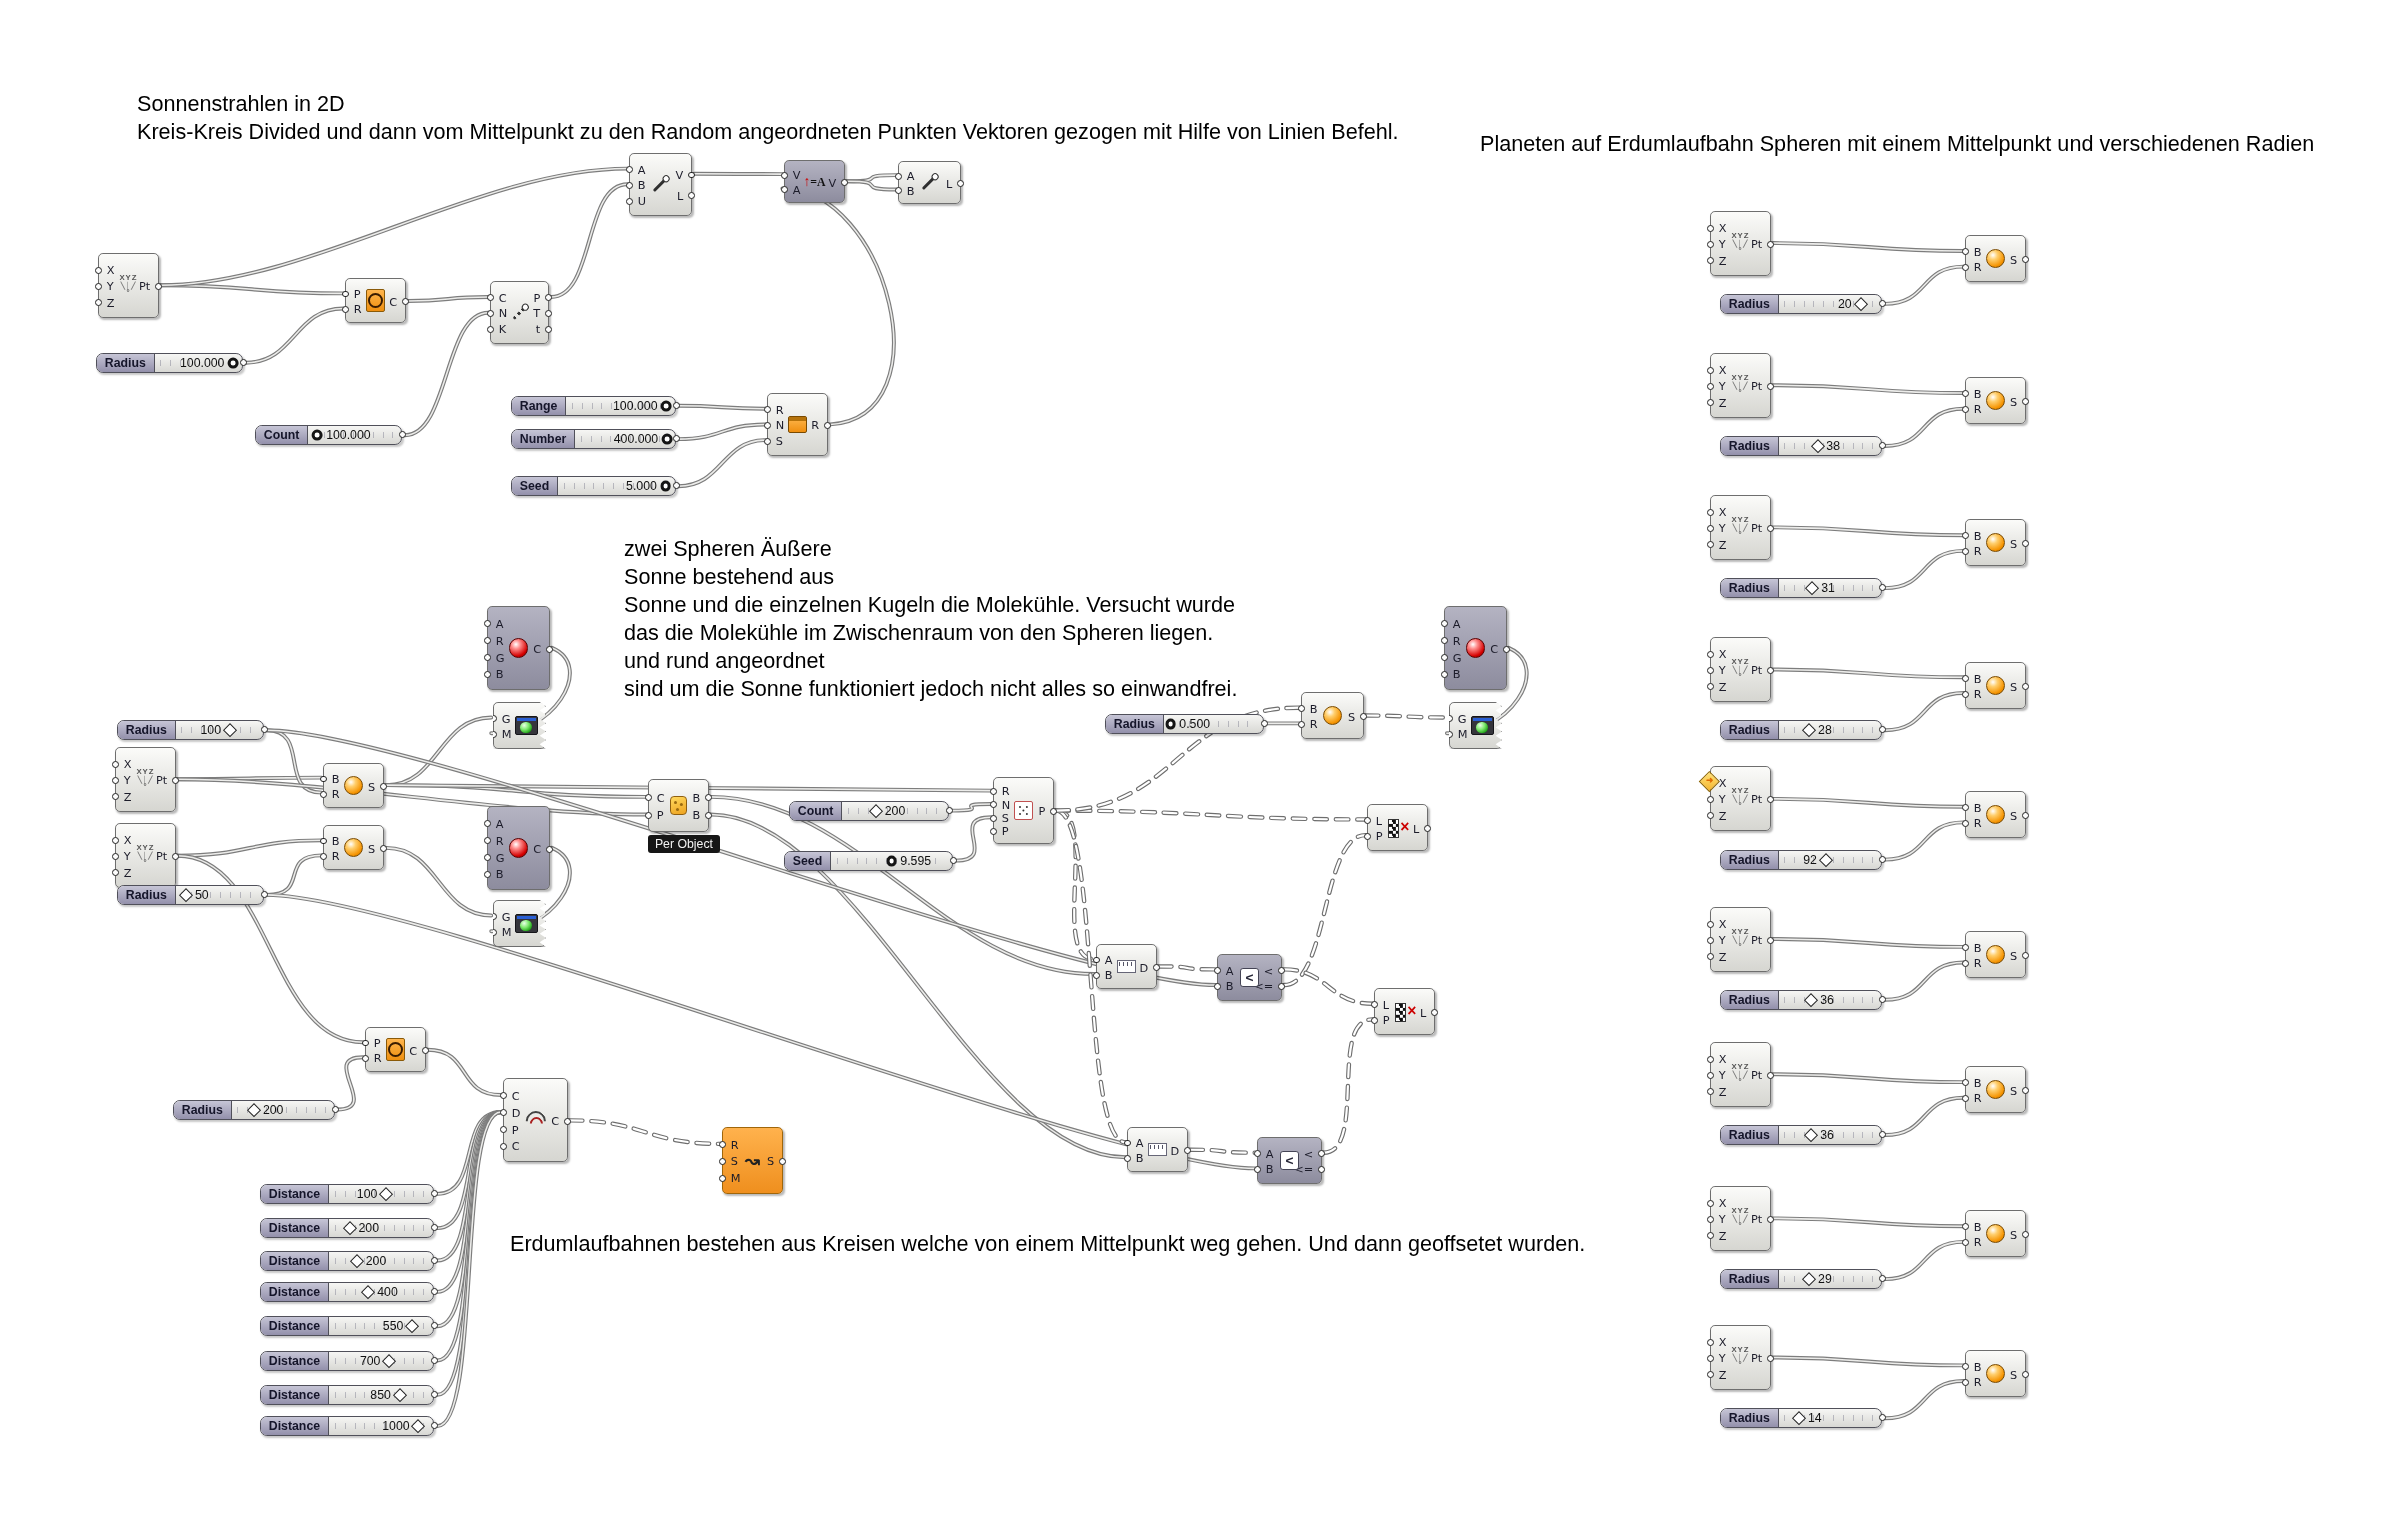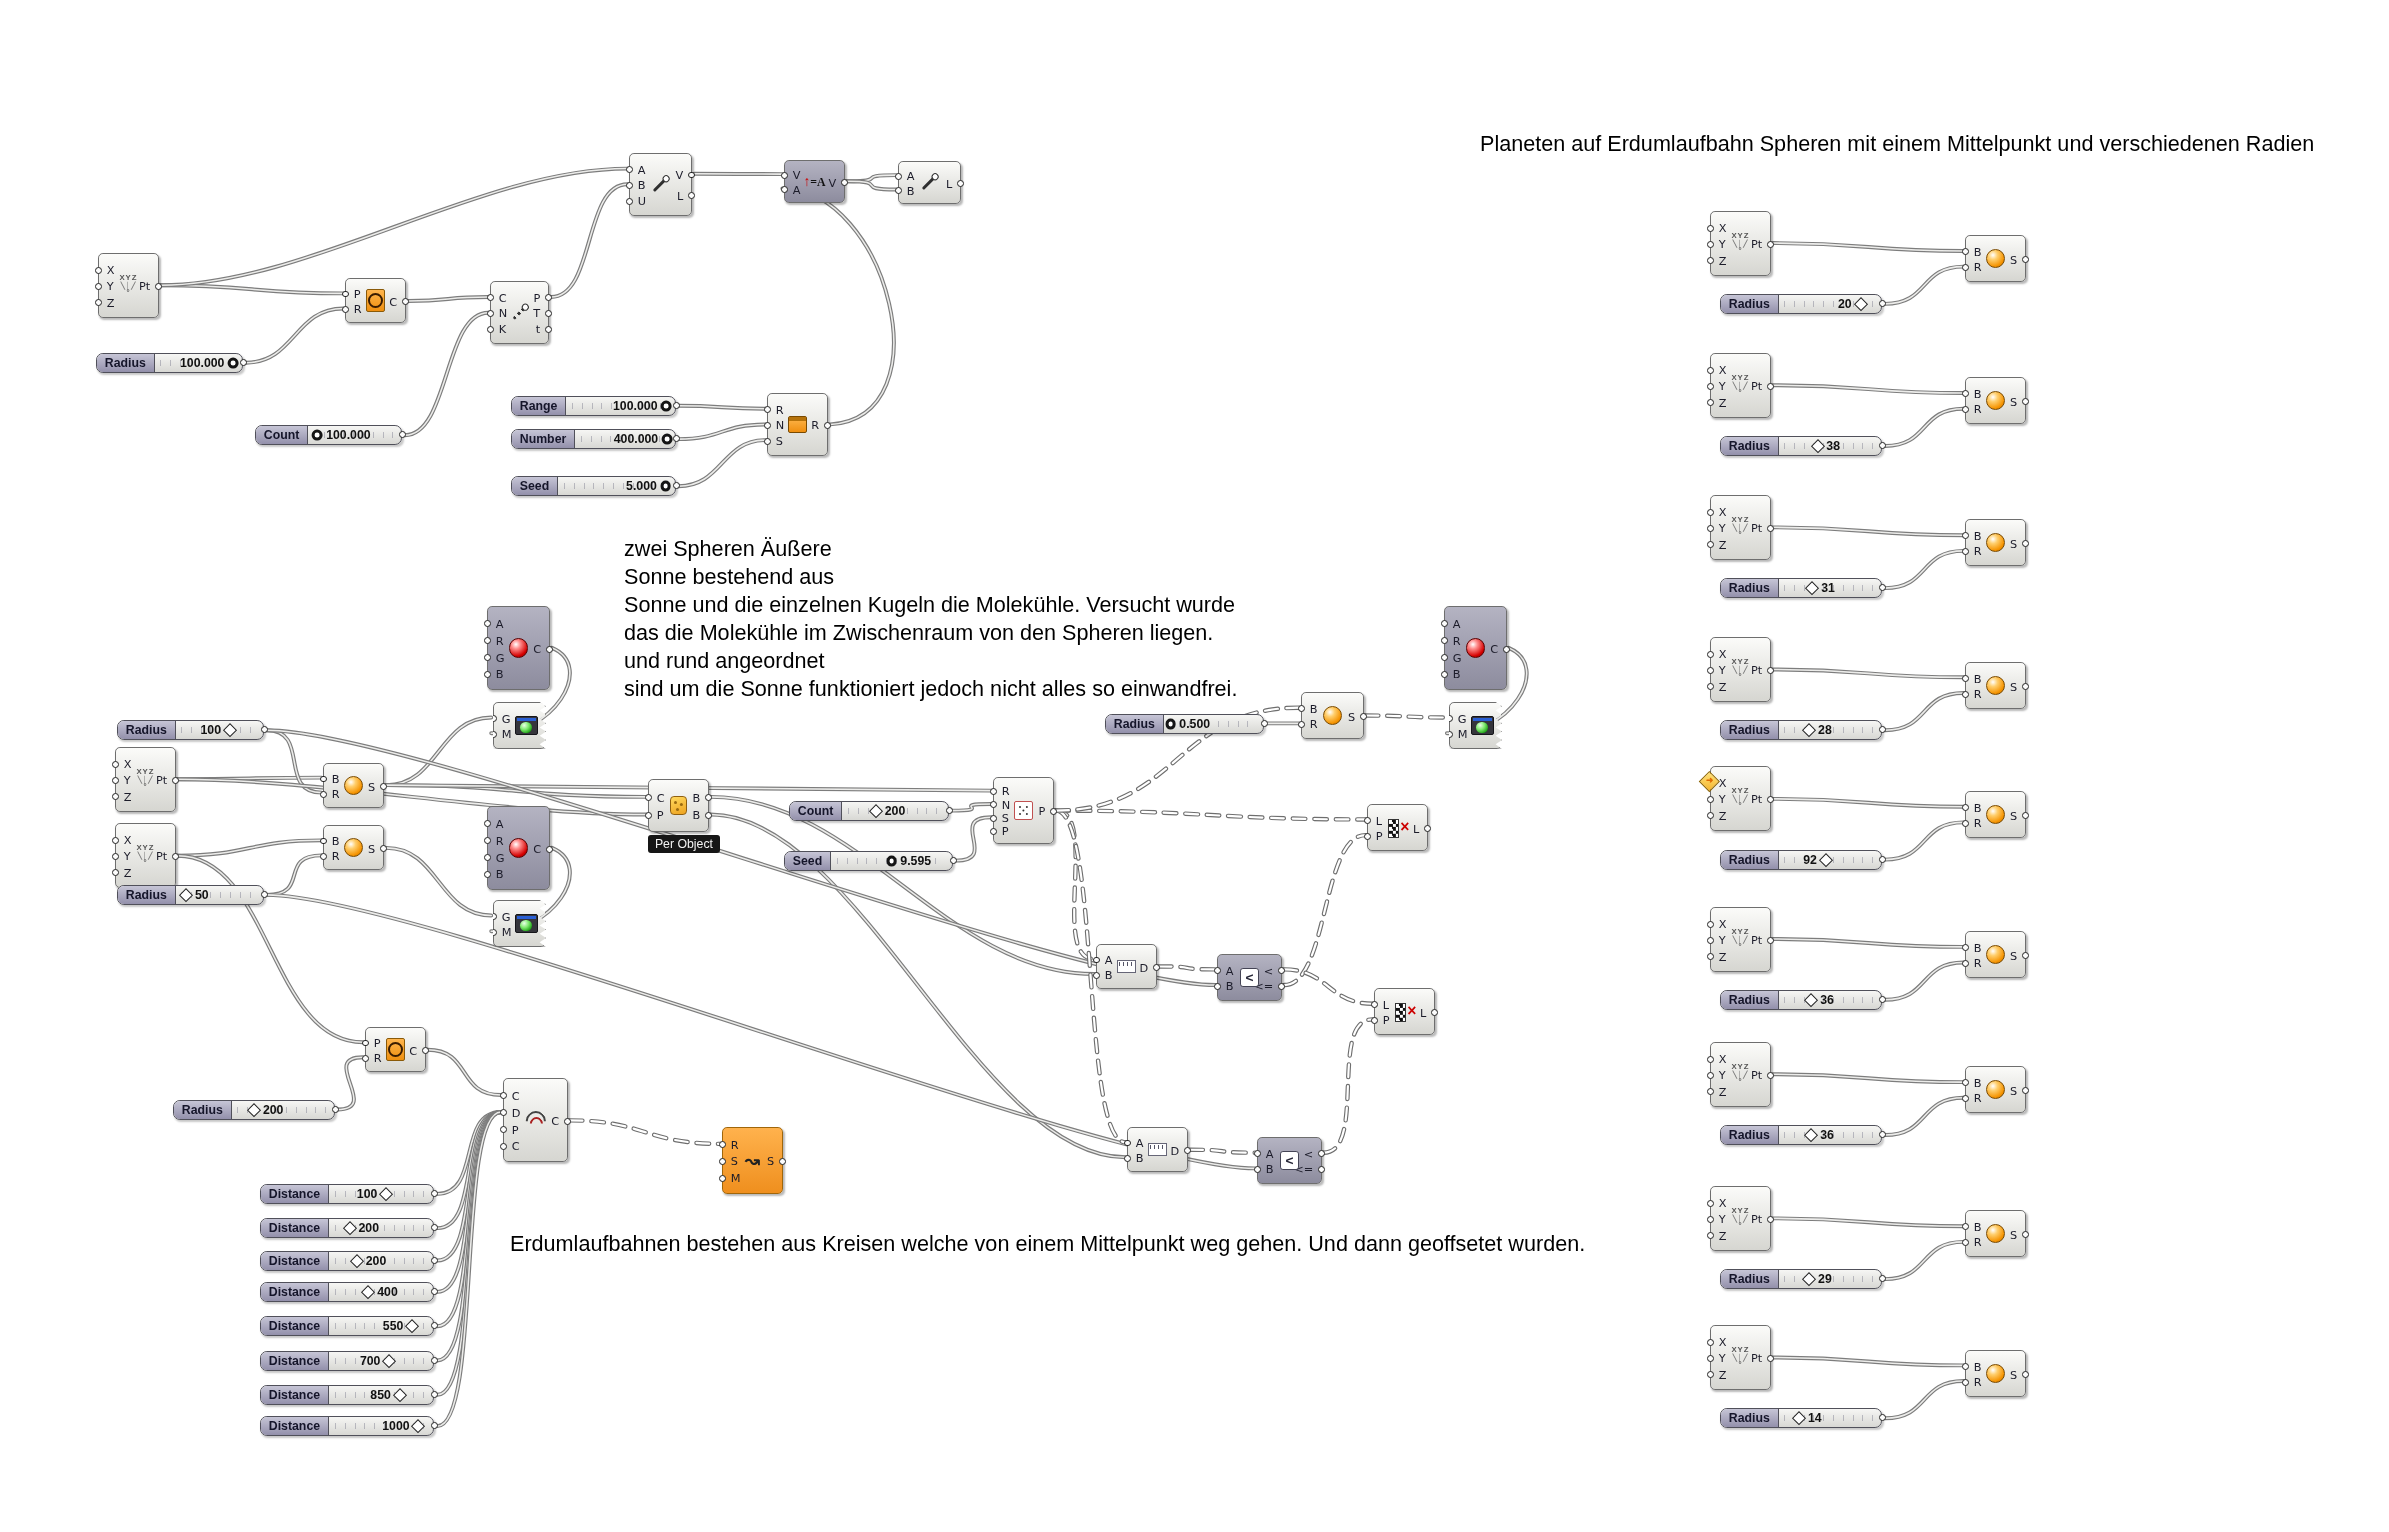--- a/index.html
+++ b/index.html
@@ -14,21 +14,21 @@
   .icon{position:absolute;display:flex;align-items:center;justify-content:center;pointer-events:none}
   .jag{clip-path:polygon(0 0,88% 0,100% 9%,88% 18%,100% 27%,88% 36%,100% 45%,88% 54%,100% 63%,88% 72%,100% 81%,88% 90%,100% 100%,0 100%)}
   .slider{position:absolute;height:19.6px;border:1px solid #50505a;border-radius:6.9px;display:flex;
           background:linear-gradient(180deg,#f6f6f4,#d8d8d4);box-shadow:1.5px 2px 2px rgba(0,0,0,.22);z-index:2;box-sizing:border-box}
   .slabel{padding:0 7.8px;font-size:12.3px;font-weight:700;color:#15152a;
           background:linear-gradient(180deg,#c6c5d6,#9390ab);border-right:1px solid #50505a;
           border-radius:5.9px 0 0 5.9px;display:flex;align-items:center}
   .strack{position:relative;flex:1;border-radius:0 5.9px 5.9px 0}
   .strack::before{content:"";position:absolute;left:5.9px;right:7.8px;top:5.9px;height:5.9px;
           background:repeating-linear-gradient(90deg,rgba(90,90,115,.35) 0 1px,transparent 1px 9.8px)}
-  .sval{position:absolute;top:50%;font-size:12.3px;font-weight:700;color:#111;white-space:nowrap;transform:translateY(-52%);z-index:2}
+  .sval{position:absolute;top:50%;font-size:12.3px;font-weight:400;color:#111;white-space:nowrap;transform:translateY(-52%);z-index:2}
   .sval.left{transform:translate(-100%,-52%)}
   .handle-d{position:absolute;top:50%;width:7.8px;height:7.8px;background:#fff;border:1.5px solid #222;
             transform:translate(-50%,-50%) rotate(45deg);z-index:2}
   .handle-c{position:absolute;top:50%;width:10.8px;height:10.8px;border-radius:50%;background:#fff;border:3.1px solid #151515;
             transform:translate(-50%,-50%);box-sizing:border-box;z-index:2}
   .tooltip{position:absolute;background:#161616;color:#f2f2f2;font-size:12.3px;padding:2px 6.9px;border-radius:2.9px;white-space:nowrap;z-index:5}
   #wires{position:absolute;left:0;top:0;z-index:1}
   .badge{position:absolute;width:12.7px;height:12.7px;left:-8.8px;top:6.9px;background:linear-gradient(135deg,#ffe27a,#f5b52e);
          border:1px solid #8a6200;transform:rotate(45deg);z-index:4}
   .badge i{display:block;transform:rotate(-45deg);color:#e06a00;font-size:8.8px;line-height:11.8px;text-align:center;font-style:normal;font-weight:700}
@@ -74,20 +74,24 @@
   .offic .a1{position:absolute;left:0;top:0;width:15.7px;height:15.7px;border:2.5px solid #444;
              border-color:#444 transparent transparent #444;border-radius:50%;transform:rotate(45deg)}
   .offic .a2{position:absolute;left:3.9px;top:5.9px;width:8.8px;height:8.8px;border:2px solid #a22;
              border-color:#a22 transparent transparent #a22;border-radius:50%;transform:rotate(45deg)}
   .sweepic{font-size:18.6px;font-weight:700;color:#222;font-family:"DejaVu Sans",sans-serif}
 </style>
 </head>
 <body>
 
 <div id="canvas" style="width: 2390px; height: 1533px;">
+    <div class="gtext" style="left: 137px; top: 90px;">
+      <div>Sonnenstrahlen  in 2D</div>
+      <div>Kreis-Kreis Divided und dann vom Mittelpunkt zu den Random angeordneten Punkten Vektoren gezogen mit Hilfe von Linien Befehl.</div>
+    </div>
     <div class="gtext" style="left: 1480px; top: 130px;">
       <div>Planeten auf Erdumlaufbahn Spheren mit einem Mittelpunkt und verschiedenen Radien</div>
     </div>
     <div class="gtext" style="left: 624px; top: 535px;">
       <div> zwei Spheren Äußere</div>
       <div>Sonne bestehend aus</div>
       <div>Sonne und die einzelnen Kugeln die Molekühle. Versucht wurde</div>
       <div>das die Molekühle im Zwischenraum von den Spheren liegen.</div>
       <div>und rund angeordnet</div>
       <div>sind um die Sonne funktioniert jedoch nicht alles so einwandfrei.</div>

